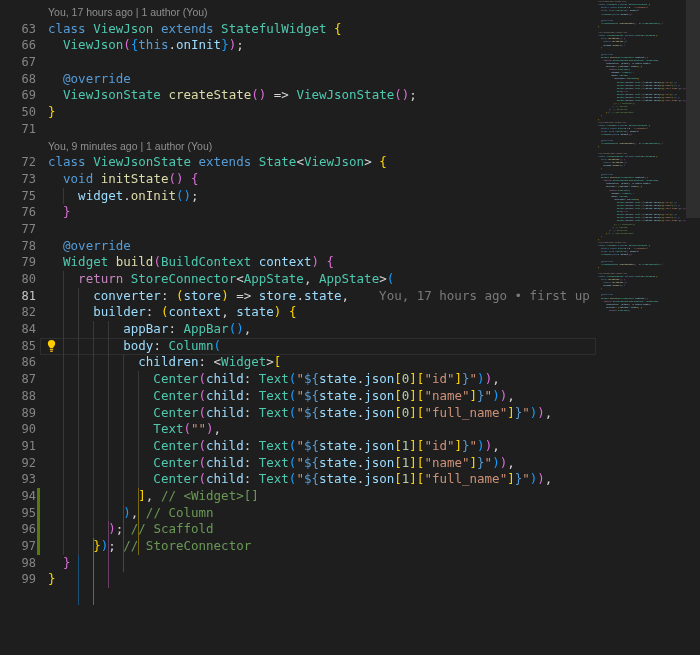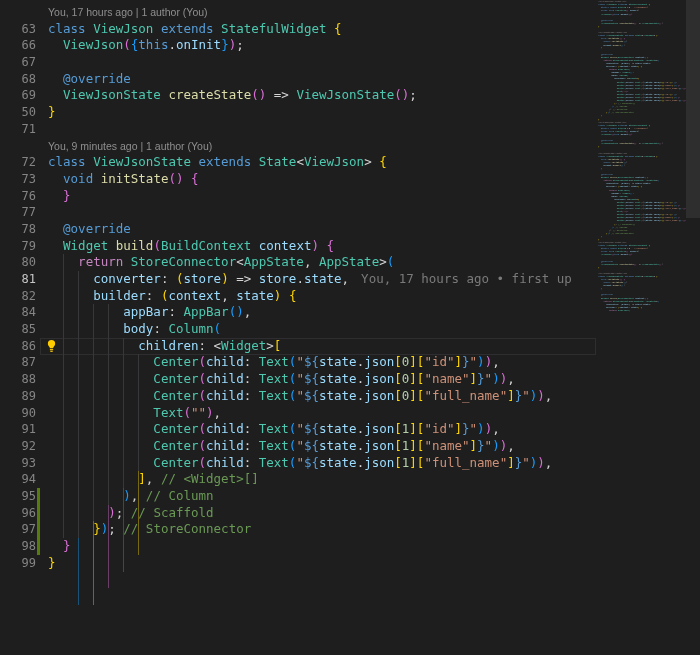--- a/index.html
+++ b/index.html
@@ -9,21 +9,21 @@
     font-family:"DejaVu Sans Mono",monospace;
   }
   #lines{position:absolute;left:0;top:4px;width:700px;z-index:2;}
   .row{height:16.7px;line-height:16.7px;font-size:12.5px;white-space:pre;position:relative;}
   .gut{display:inline-block;width:40px;padding-right:4px;box-sizing:border-box;text-align:right;
        color:var(--c-gutter_fg);font-size:12px;vertical-align:top;}
   .gut.cur{color:var(--c-gutter_active);}
   .code{position:relative;display:inline-block;padding-left:8px;vertical-align:top;}
   .iguide{position:absolute;top:0;bottom:0;width:1px;background:#38383a;}
   .codelens{font-family:"Liberation Sans",sans-serif;font-size:10.5px;color:var(--c-codelens);}
-  .blame{color:var(--c-blame);margin-left:12px;}
+  .blame{color:var(--c-blame);margin-left:30px;}
   .tk-k{color:var(--c-keyword);} .tk-kc{color:var(--c-control);} .tk-ty{color:var(--c-type);}
   .tk-fn{color:var(--c-function);} .tk-v{color:var(--c-variable);} .tk-s{color:var(--c-string);}
   .tk-n{color:var(--c-number);} .tk-p{color:var(--c-punct);} .tk-cm{color:var(--c-comment);}
   .tk-b1{color:var(--c-bracket1);} .tk-b2{color:var(--c-bracket2);} .tk-b3{color:var(--c-bracket3);}
   #decorations{position:absolute;inset:0;z-index:1;}
   .bguide{position:absolute;width:1px;opacity:0.4;}
   #current-line{position:absolute;left:40px;width:556px;height:16.7px;
     border:1px solid #2e2e30;box-sizing:border-box;z-index:1;}
   #lightbulb{position:absolute;left:45px;width:14px;height:15px;z-index:3;}
   .added-bar{position:absolute;left:37px;width:3px;background:var(--c-added_gutter);z-index:3;}
@@ -54,20 +54,21 @@
     <div class="row"><span class="gut">63</span><span class="code"><span class="tk-k">class </span><span class="tk-ty">ViewJson </span><span class="tk-k">extends </span><span class="tk-ty">StatefulWidget </span><span class="tk-b1">{</span></span></div>
     <div class="row"><span class="gut">66</span><span class="code"><span class="tk-p">  </span><span class="tk-ty">ViewJson</span><span class="tk-b2">(</span><span class="tk-b3">{</span><span class="tk-k">this</span><span class="tk-p">.</span><span class="tk-v">onInit</span><span class="tk-b3">}</span><span class="tk-b2">)</span><span class="tk-p">;</span></span></div>
     <div class="row"><span class="gut">67</span><span class="code"></span></div>
     <div class="row"><span class="gut">68</span><span class="code"><span class="tk-p">  </span><span class="tk-k">@override</span></span></div>
     <div class="row"><span class="gut">69</span><span class="code"><span class="tk-p">  </span><span class="tk-ty">ViewJsonState </span><span class="tk-fn">createState</span><span class="tk-b2">()</span><span class="tk-p"> =&gt; </span><span class="tk-ty">ViewJsonState</span><span class="tk-b2">()</span><span class="tk-p">;</span></span></div>
     <div class="row"><span class="gut">50</span><span class="code"><span class="tk-b1">}</span></span></div>
     <div class="row"><span class="gut">71</span><span class="code"></span></div>
     <div class="row"><span class="gut"></span><span class="code"><span class="codelens">You, 9 minutes ago | 1 author (You)</span></span></div>
     <div class="row"><span class="gut">72</span><span class="code"><span class="tk-k">class </span><span class="tk-ty">ViewJsonState </span><span class="tk-k">extends </span><span class="tk-ty">State</span><span class="tk-p">&lt;</span><span class="tk-ty">ViewJson</span><span class="tk-p">&gt; </span><span class="tk-b1">{</span></span></div>
     <div class="row"><span class="gut">73</span><span class="code"><span class="tk-p">  </span><span class="tk-k">void </span><span class="tk-fn">initState</span><span class="tk-b2">()</span><span class="tk-p"> </span><span class="tk-b2">{</span></span></div>
+    <div class="row"><span class="gut">75</span><span class="code"><span class="iguide" style="left: 23px;"></span><span class="tk-p">    </span><span class="tk-v">widget</span><span class="tk-p">.</span><span class="tk-fn">onInit</span><span class="tk-b3">()</span><span class="tk-p">;</span></span></div>
     <div class="row"><span class="gut">76</span><span class="code"><span class="tk-p">  </span><span class="tk-b2">}</span></span></div>
     <div class="row"><span class="gut">77</span><span class="code"></span></div>
     <div class="row"><span class="gut">78</span><span class="code"><span class="tk-p">  </span><span class="tk-k">@override</span></span></div>
     <div class="row"><span class="gut">79</span><span class="code"><span class="tk-p">  </span><span class="tk-ty">Widget </span><span class="tk-fn">build</span><span class="tk-b2">(</span><span class="tk-ty">BuildContext </span><span class="tk-v">context</span><span class="tk-b2">)</span><span class="tk-p"> </span><span class="tk-b2">{</span></span></div>
     <div class="row"><span class="gut">80</span><span class="code"><span class="iguide" style="left: 23px;"></span><span class="tk-p">    </span><span class="tk-kc">return </span><span class="tk-ty">StoreConnector</span><span class="tk-p">&lt;</span><span class="tk-ty">AppState</span><span class="tk-p">, </span><span class="tk-ty">AppState</span><span class="tk-p">&gt;</span><span class="tk-b3">(</span></span></div>
     <div class="row"><span class="gut cur">81</span><span class="code"><span class="iguide" style="left: 23px;"></span><span class="iguide" style="left: 38px;"></span><span class="tk-p">      </span><span class="tk-v">converter</span><span class="tk-p">: </span><span class="tk-b1">(</span><span class="tk-v">store</span><span class="tk-b1">)</span><span class="tk-p"> =&gt; </span><span class="tk-v">store</span><span class="tk-p">.</span><span class="tk-v">state</span><span class="tk-p">,</span><span class="blame">You, 17 hours ago • first up</span></span></div>
     <div class="row"><span class="gut">82</span><span class="code"><span class="iguide" style="left: 23px;"></span><span class="iguide" style="left: 38px;"></span><span class="tk-p">      </span><span class="tk-v">builder</span><span class="tk-p">: </span><span class="tk-b1">(</span><span class="tk-v">context</span><span class="tk-p">, </span><span class="tk-v">state</span><span class="tk-b1">)</span><span class="tk-p"> </span><span class="tk-b1">{</span></span></div>
     <div class="row"><span class="gut">84</span><span class="code"><span class="iguide" style="left: 23px;"></span><span class="iguide" style="left: 38px;"></span><span class="iguide" style="left: 53px;"></span><span class="iguide" style="left: 68px;"></span><span class="tk-p">          </span><span class="tk-v">appBar</span><span class="tk-p">: </span><span class="tk-ty">AppBar</span><span class="tk-b3">()</span><span class="tk-p">,</span></span></div>
     <div class="row"><span class="gut">85</span><span class="code"><span class="iguide" style="left: 23px;"></span><span class="iguide" style="left: 38px;"></span><span class="iguide" style="left: 53px;"></span><span class="iguide" style="left: 68px;"></span><span class="tk-p">          </span><span class="tk-v">body</span><span class="tk-p">: </span><span class="tk-ty">Column</span><span class="tk-b3">(</span></span></div>
     <div class="row"><span class="gut">86</span><span class="code"><span class="iguide" style="left: 23px;"></span><span class="iguide" style="left: 38px;"></span><span class="iguide" style="left: 53px;"></span><span class="iguide" style="left: 68px;"></span><span class="iguide" style="left: 83px;"></span><span class="tk-p">            </span><span class="tk-v">children</span><span class="tk-p">: &lt;</span><span class="tk-ty">Widget</span><span class="tk-p">&gt;</span><span class="tk-b1">[</span></span></div>

